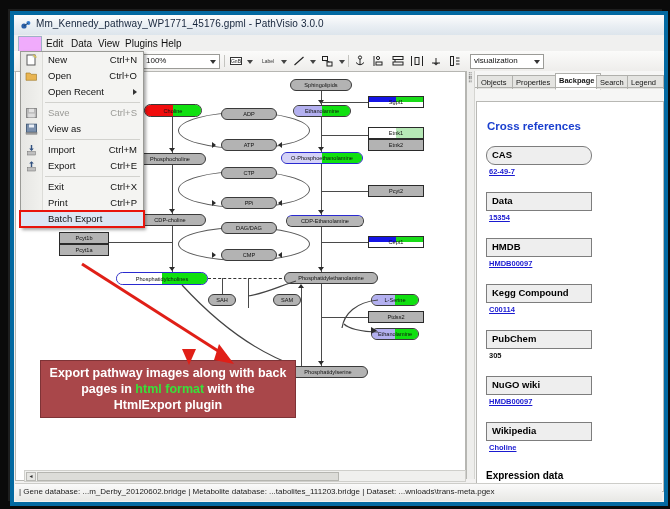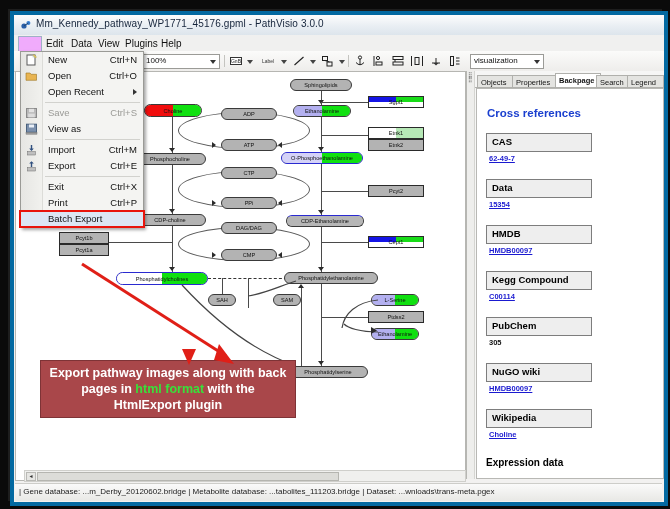--- a/index.html
+++ b/index.html
@@ -61,21 +61,21 @@
     border-left:1px solid #b6b6b2;}
   .sidehandle{position:absolute;left:0;top:0;width:7px;height:100%;background:#eeeeec;
     border-right:1px solid #d5d5d1;}
   .sidehandle .dots{position:absolute;left:1px;top:2px;font-size:6px;color:#666;line-height:4px;}
   .tabs{position:absolute;left:8px;top:2px;right:0;height:15px;}
   .tab{position:absolute;top:2px;height:12px;font-size:7.5px;color:#151515;
     background:#e4e4e1;border:1px solid #b0b0ac;border-bottom:none;padding:1px 3px 0 3px;
     line-height:11px;white-space:nowrap;}
   .tab.active{background:#fff;top:0;height:14px;border-bottom:1px solid #fff;font-weight:bold;}
   .tabstrip{position:absolute;left:8px;top:16px;right:0;height:1px;background:#b0b0ac;}
-  .bp{position:absolute;left:9px;top:17px;width:186px;height:389px;background:#fff;
+  .bp{position:absolute;left:9px;top:30px;width:186px;height:389px;background:#fff;
     border:1px solid #b8b8b4;overflow:hidden;}
   .bp h2{margin:0;position:absolute;left:10px;top:18px;font-size:11.5px;color:#1a3fcf;
     font-weight:bold;font-family:"Liberation Sans",sans-serif;}
   .xrbox{position:absolute;left:9px;width:104px;height:17px;background:#eeeeee;
     border:1px solid #7d7d7d;}
   .xrbox span{position:absolute;left:5px;top:2px;font-size:9.5px;font-weight:bold;color:#000;}
   .xrval{position:absolute;left:12px;font-size:7.5px;color:#1a1ad0;text-decoration:underline;
     font-weight:bold;}
   .xrval.plain{color:#111;text-decoration:none;}
   .expdata{position:absolute;left:9px;top:368px;font-size:10px;font-weight:bold;color:#000;}
@@ -465,21 +465,21 @@
       <div class="tab" style="left:37px;width:40px;">Properties</div>
       <div class="tab active" style="left:80px;width:38px;">Backpage</div>
       <div class="tab" style="left:121px;width:28px;">Search</div>
       <div class="tab" style="left:152px;width:29px;">Legend</div>
     </div>
     <div class="tabstrip"></div>
 
     <div class="bp">
       <h2>Cross references</h2>
       <div id="xrefs">
-            <div class="xrbox" style="top: 44px;">
+            <div class="xrbox" style="top: 44px; border-radius: 9px;">
               <span>CAS</span>
             </div>
             <div class="xrval" style="top: 65px;">62-49-7</div>
             <div class="xrbox" style="top: 90px;">
               <span>Data</span>
             </div>
             <div class="xrval" style="top: 111px;">15354</div>
             <div class="xrbox" style="top: 136px;">
               <span>HMDB</span>
             </div>

